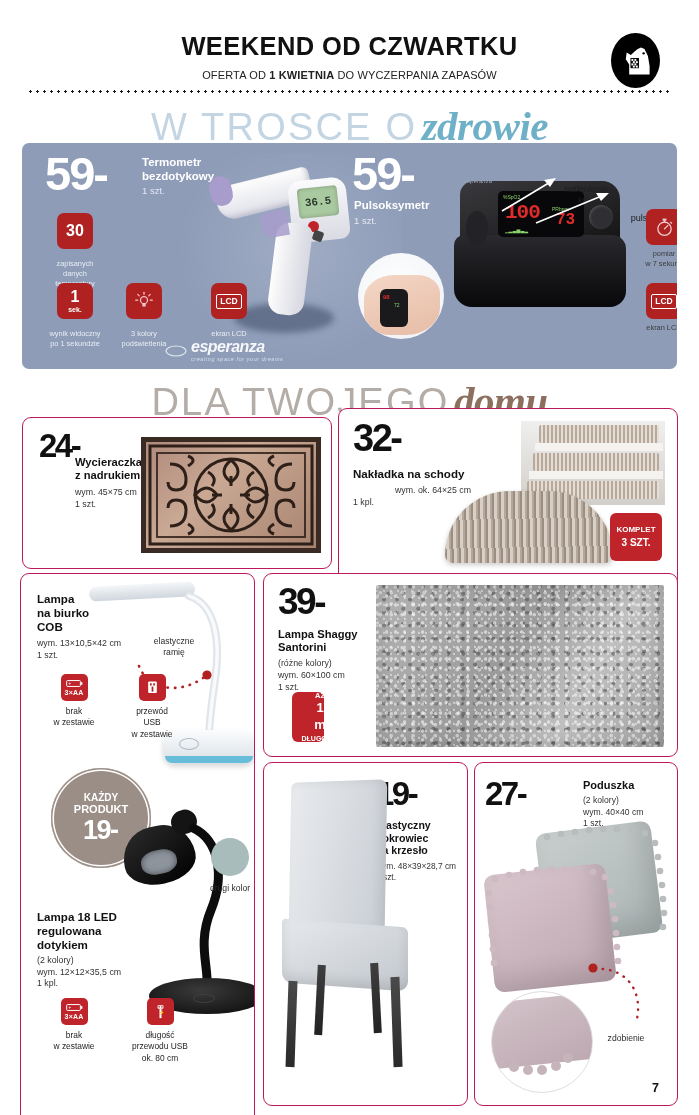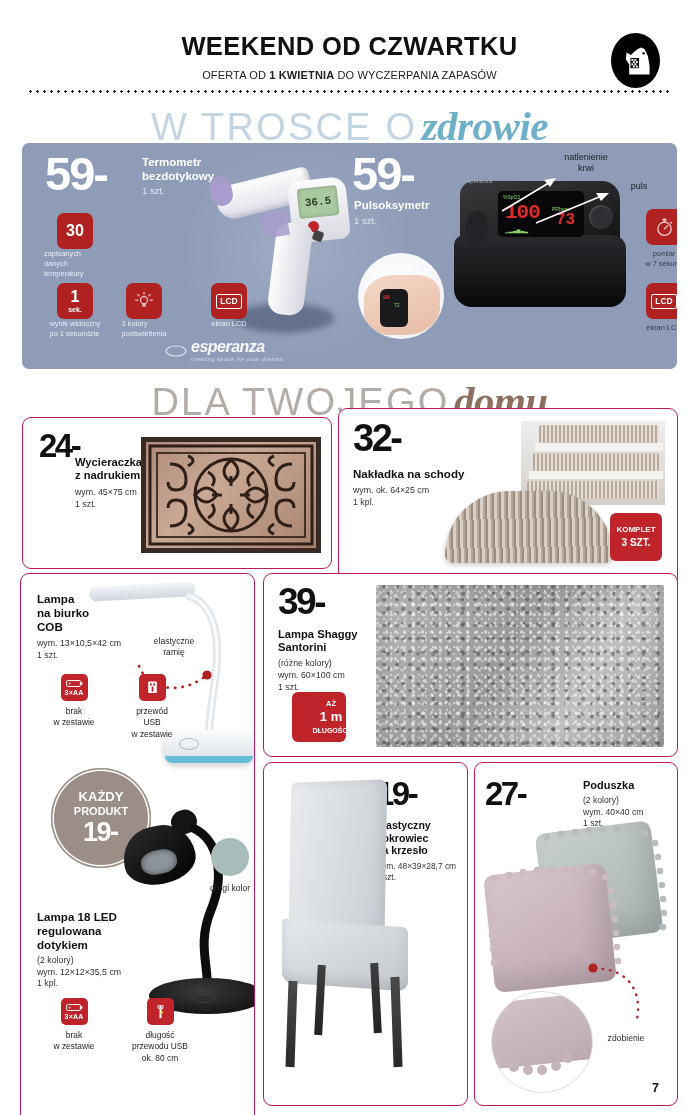--- a/index.html
+++ b/index.html
@@ -59,27 +59,27 @@
   .price-w { color:#fff; font-weight: 800; font-size: 47px; line-height: .9;
              letter-spacing:-2px; display:inline-block; font-family:"Liberation Sans",sans-serif;}
   .pname-w { color:#fff; font-weight: 800; font-size: 11.5px; line-height: 1.18; }
   .punit-w { color:#e4e9f2; font-size: 9.5px; margin-top: 2px; }
 
   .ft-ico {
     width: 36px; height: 36px; background:#b02222; border-radius:7px;
     display:flex; align-items:center; justify-content:center; color:#fff;
     font-weight: 800; font-size: 16px; position:relative;
   }
-  .ft-cap { font-size: 7.4px; color:#e9edf4; text-align:left; line-height:1.35; margin-top:0; }
+  .ft-cap { font-size: 7.4px; color:#e9edf4; text-align:center; line-height:1.35; margin-top:10px; }
   .ft-cap-dk { font-size: 7.4px; color:#3b3b3b; text-align:center; line-height:1.35; margin-top:4px; }
   .ft { display:flex; flex-direction:column; align-items:center; width: 62px; }
 
   .lcd-box { border:1.6px solid #fff; border-radius:2px; padding:1.5px 3px; font-size:8.5px; font-weight:800; }
 
-  .callout { font-size: 9px; color:#1e1e1e; text-align:center; line-height:1.25; }
+  .callout { font-size: 9px; color:#1e1e1e; text-align:center; line-height:1.25;margin-top:32px; }
 
   
   .card {
     position:absolute; background:#fff; border:1px solid #be185d;
     border-radius: 9px; overflow:hidden;
   }
   .price-b { color:#111; font-weight: 800; line-height:.88; letter-spacing:-2.5px;
              font-family:"Liberation Sans",sans-serif; }
   .pname-b { color:#111; font-weight: 800; line-height: 1.2; }
   .pdesc { color:#333; line-height: 1.35; }
@@ -344,21 +344,21 @@
       </svg>
     </div>
   </div>
 
   <div class="card" style="left:338px;top:408px;width:340px;height:205px;">
     <div style="position:absolute;left:14px;top:13px;">
       <span class="price-b" style="font-size:38px;">32</span><span class="price-b" style="font-size:38px;letter-spacing:0;">-</span>
     </div>
     <div style="position:absolute;left:14px;top:58px;width:160px;">
       <div class="pname-b" style="font-size:11.6px;">Nakładka na schody</div>
-      <div class="pdesc" style="font-size:8.8px;margin-top:4px;">wym. ok. 64×25 cm</div>
+      <div class="pdesc" style="font-size:8.8px;margin-top:4px;text-align:center;">wym. ok. 64×25 cm</div>
       <div class="pdesc" style="font-size:8.8px;">1 kpl.</div>
     </div>
 
     <div style="position:absolute;left:182px;top:12px;width:144px;height:84px;background:#dcdcdc;overflow:hidden;">
       <div style="position:absolute;left:0;top:0;width:144px;height:84px;background:linear-gradient(180deg,#efefee,#d2cec9);"></div>
       <div style="position:absolute;left:18px;top:4px;width:120px;height:18px;background:repeating-linear-gradient(90deg,#b7aa9c 0 2px,#e6ded4 2px 4px);border-radius:2px;"></div>
       <div style="position:absolute;left:14px;top:22px;width:128px;height:8px;background:#f5f3f0;"></div>
       <div style="position:absolute;left:12px;top:32px;width:126px;height:18px;background:repeating-linear-gradient(90deg,#b7aa9c 0 2px,#e6ded4 2px 4px);border-radius:2px;"></div>
       <div style="position:absolute;left:8px;top:50px;width:134px;height:8px;background:#f5f3f0;"></div>
       <div style="position:absolute;left:6px;top:60px;width:132px;height:18px;background:repeating-linear-gradient(90deg,#b7aa9c 0 2px,#e6ded4 2px 4px);border-radius:2px;"></div>
@@ -425,21 +425,21 @@
         </div>
         <div class="ico-cap">
           <span>przewód</span><br>
           <span>USB</span><br>
           <span>w zestawie</span>
         </div>
       </div>
     </div>
 
     <div class="badge-oval" style="position:absolute;left:30px;top:194px;width:100px;height:100px;">
-      <span style="font-size:13px;line-height:1.12;">KAŻDY</span>
+      <span style="font-size:10px;line-height:1.12;">KAŻDY</span>
       <span style="font-size:11px;line-height:1.12;">PRODUKT</span>
       <span style="font-size:0;line-height:1;margin-top:2px;">
         <span style="font-size:27px;letter-spacing:-1.5px;">19</span><span style="font-size:27px;">-</span>
       </span>
     </div>
 
     <div style="position:absolute;left:80px;top:232px;width:150px;height:230px;">
       <div style="position:absolute;left:22px;top:20px;width:72px;height:58px;background:linear-gradient(150deg,#2c2c2c,#000);border-radius:44% 44% 48% 48% / 58% 58% 40% 40%;transform:rotate(-12deg);"></div>
       <div style="position:absolute;left:40px;top:44px;width:36px;height:24px;background:#8d949c;border-radius:45%;transform:rotate(-12deg);box-shadow:inset 0 0 6px rgba(0,0,0,.5);"></div>
       <div style="position:absolute;left:70px;top:4px;width:26px;height:24px;background:#141414;border-radius:12px;transform:rotate(-20deg);"></div>
@@ -502,21 +502,21 @@
     <div style="position:absolute;left:14px;top:12px;">
       <span class="price-b" style="font-size:37px;">39</span><span class="price-b" style="font-size:37px;letter-spacing:0;">-</span>
     </div>
     <div style="position:absolute;left:14px;top:54px;width:110px;">
       <div class="pname-b" style="font-size:11.2px;">Lampa Shaggy</div>
       <div class="pname-b" style="font-size:11.2px;">Santorini</div>
       <div class="pdesc" style="font-size:8.8px;margin-top:3px;">(różne kolory)</div>
       <div class="pdesc" style="font-size:8.8px;">wym. 60×100 cm</div>
       <div class="pdesc" style="font-size:8.8px;">1 szt.</div>
     </div>
-    <div class="badge-sq" style="position:absolute;left:28px;top:118px;width:54px;height:50px;font-size:8px;line-height:1.3;padding-left:24px;">
+    <div class="badge-sq" style="position:absolute;left:28px;top:118px;width:32px;height:50px;font-size:8px;line-height:1.3;padding-left:24px;">
       <span style="font-size:7.5px;">AŻ</span>
       <span style="font-size:13px;">1 m</span>
       <span style="font-size:7px;">DŁUGOŚCI</span>
     </div>
     <div style="position:absolute;left:112px;top:11px;width:288px;height:162px;border-radius:2px;
          background:#a9a9a9;
          background-image:
            radial-gradient(circle at 18% 22%, rgba(255,255,255,.55) 0 1.4px, transparent 2px),
            radial-gradient(circle at 62% 12%, rgba(70,70,70,.5) 0 1.6px, transparent 2.2px),
            radial-gradient(circle at 38% 70%, rgba(255,255,255,.5) 0 1.5px, transparent 2.1px),

